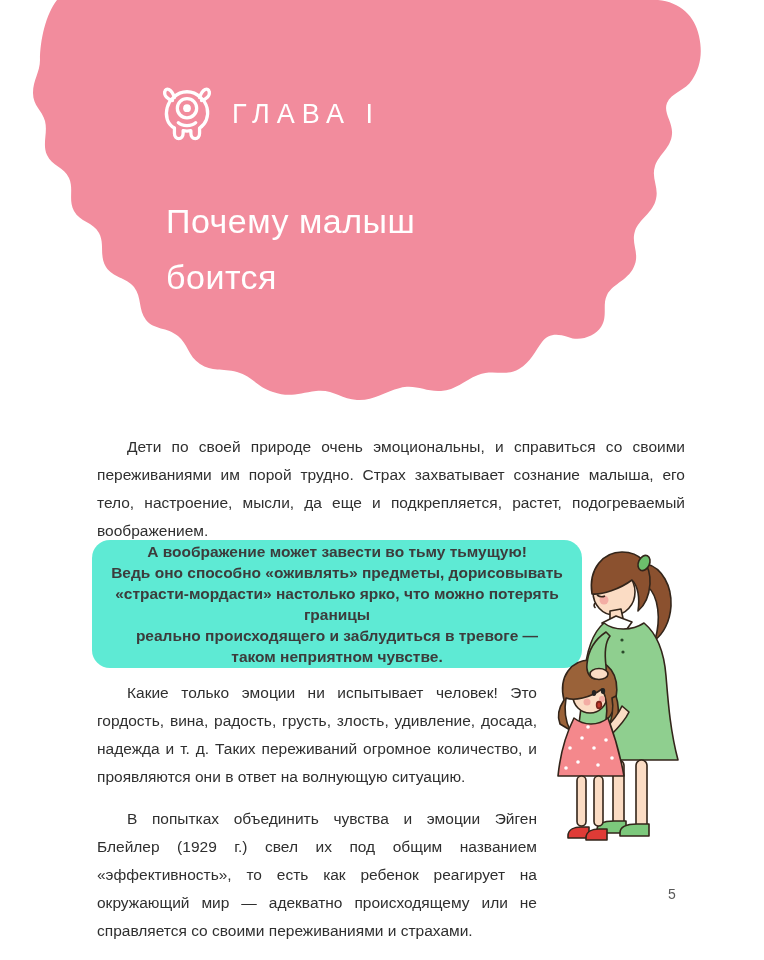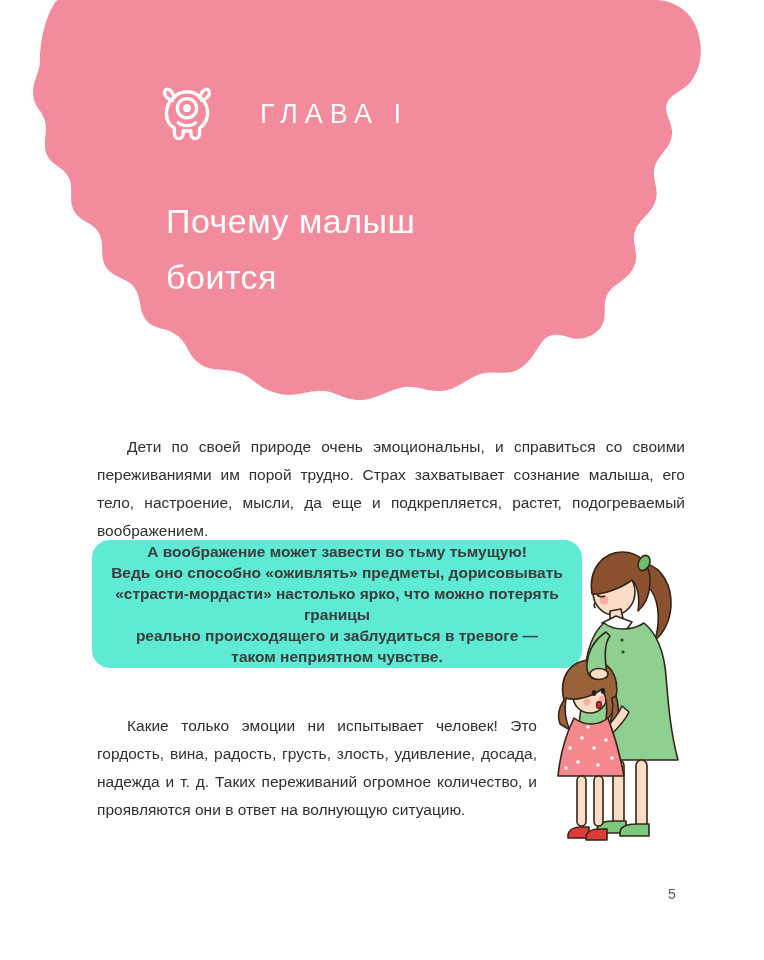--- a/index.html
+++ b/index.html
@@ -7,40 +7,40 @@
     position:relative; width:764px; height:960px; margin:0 auto;
     background:#ffffff; overflow:hidden;
     font-family:"Liberation Sans", sans-serif;
   }
 
   
   .blob-svg { position:absolute; left:0; top:0; width:764px; height:405px; }
 
   .kicker-row {
     position:absolute; left:158px; top:82px;
-    display:flex; align-items:center; gap:44px; color:#ffffff;
+    display:flex; align-items:center; gap:16px; color:#ffffff;
   }
   .monster { width:58px; height:64px; }
   .kicker-label {
     font-size:27px; font-weight:400; letter-spacing:7px; color:#ffffff;
   }
   .chapter-title {
     position:absolute; left:166px; top:170px;
     font-size:34px; line-height:56px; font-weight:400; letter-spacing:0.5px;
     color:#ffffff; white-space:pre-line;
   }
 
   
   .para {
     position:absolute; left:90px;
     color:#2f2f2f; font-size:15.5px; line-height:28px;
     text-align:justify; text-indent:30px; margin:7px;
   }
   .para-1 { top:426px; width:588px; }
-  .para-2 { top:705px; width:440px; }
+  .para-2 { top:672px; width:440px; }
   .para-3 { top:798px; width:440px; }
 
   
   .watermark {
     position:absolute; top:441px; left:0; width:100%;
     text-align:center; white-space:nowrap;
     font-family:"DejaVu Sans", sans-serif; font-weight:bold;
     font-size:58px; letter-spacing:1px;
     color:rgba(255,255,255,0.42);
     -webkit-text-stroke:2.5px rgba(205,205,205,0.9);
@@ -197,16 +197,17 @@
 
     <g stroke="#33251a" stroke-width="1.6" stroke-linejoin="round">
       <path d="M56,84 C44,92 38,104 37,116 C36,124 40,131 46,131
                C52,131 57,126 56,118 C55,110 54,96 60,88 Z" fill="#8FCF8F"></path>
       <ellipse cx="49" cy="126" rx="9" ry="5.5" fill="#FBDCC4"></ellipse>
     </g>
   </svg>
 
   <p class="para para-2">Какие только эмоции ни испытывает человек! Это гордость, вина, радость, грусть, злость, удивление, досада, надежда и т. д. Таких переживаний огромное количество, и проявляются они в ответ на волнующую ситуацию.</p>
 
+  <p class="para para-3">В попытках объединить чувства и эмоции Эйген Блейлер (1929 г.) свел их под общим названием «эффективность», то есть как ребенок реагирует на окружающий мир — адекватно происходящему или не справляется со своими переживаниями и страхами.</p>
 
   <div class="page-number">5</div>
 
 </div>
 
 </body></html>

